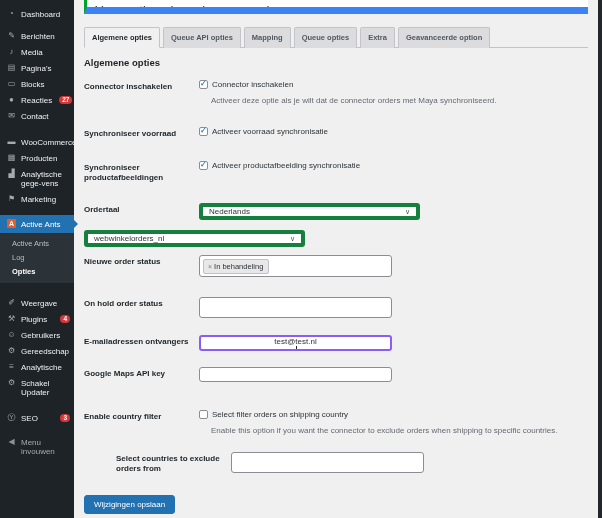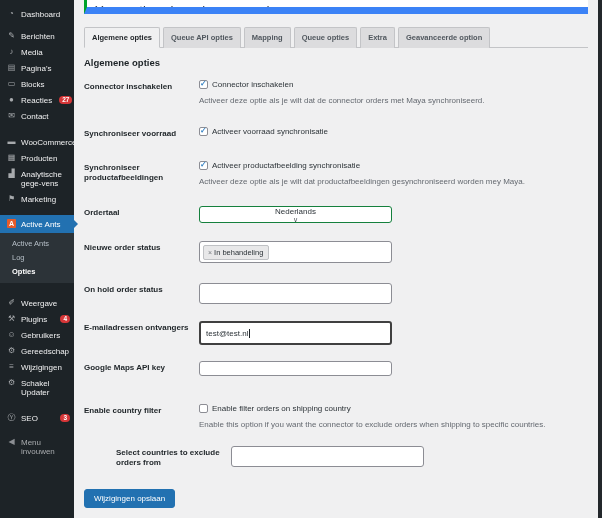--- a/index.html
+++ b/index.html
@@ -44,30 +44,30 @@
   .row { display:flex; align-items:flex-start; }
   .row .flabel { width:115px; min-width:115px; font-size:8px; font-weight:bold; color:#1d2327; line-height:10px; padding-top:2px; }
   .row .field { flex:1; }
 
   .cbline { display:flex; align-items:center; gap:4px; }
   .cb { width:9px; height:9px; min-width:9px; background:#fff; border:1px solid #8c8d94; border-radius:2px;
       position:relative; cursor:pointer; }
   .cb .mark { display:none; position:absolute; left:0px; top:-2px; font-size:8px; color:#3582c4; font-weight:bold; }
   .cb.checked .mark { display:block; }
   .cblabel { font-size:8px; color:#2c3338; }
-  .desc { font-size:8px; color:#646970; margin-top:7px; line-height:9px; }
-
-  .select { width:193px; height:17px; background:#fff; border:1px solid #15803d; border-radius:3px;
-      display:flex; align-items:center; justify-content:space-between; padding:0 6px; font-size:8px; color:#2c3338; cursor:pointer;flex-direction:column; }
+  .desc { font-size:8px; color:#646970; margin-top:7px; line-height:9px;margin-left:12px; }
+
+  .select { width:221px; height:17px; background:#fff; border:4px solid #15803d; border-radius:3px;
+      display:flex; align-items:center; justify-content:space-between; padding:0 6px; font-size:8px; color:#2c3338; cursor:pointer; }
   .select .chev { color:#50575e; font-size:7px; }
 
   .input { width:193px; height:15px; background:#fff; border:1px solid #8c8d94; border-radius:3px;
       font-size:8px; color:#2c3338; padding:0 5px; display:flex; align-items:center; cursor:text; }
   .input.tall { height:21px; }
-  .input.focused { border:2px solid #404040; height:24px; }
+  .input.focused { border:2px solid #8b5cf6; height:16px;flex-direction:column; }
   .caret { display:inline-block; width:1px; height:9px; background:#1d2327; margin-left:1px; }
 
   .tagbox { width:193px; height:22px; background:#fff; border:1px solid #8c8d94; border-radius:3px;
       display:flex; align-items:center; padding:0 3px; cursor:text; }
   .chip { background:#e8e8e9; border:1px solid #bfc1c4; border-radius:2px; font-size:7.5px; color:#2c3338;
       padding:2px 5px 2px 4px; display:flex; align-items:center; gap:2px; }
   .chip .x { color:#787c82; font-size:7px; cursor:pointer; }
 
   .save-btn { display:inline-block; background:#2271b1; color:#fff; border:1px solid #2271b1; border-radius:3px;
       font-size:8px; font-family:"Liberation Sans",sans-serif; padding:4px 9px; cursor:pointer; }
@@ -151,21 +151,21 @@
       <li class="menu-item">
         <span class="glyph">☺</span>
         <span class="mlabel">Gebruikers</span>
       </li>
       <li class="menu-item">
         <span class="glyph">⚙</span>
         <span class="mlabel">Gereedschap</span>
       </li>
       <li class="menu-item">
         <span class="glyph">≡</span>
-        <span class="mlabel">Wijzigingen</span>
+        <span class="mlabel">Analytische</span>
       </li>
       <li class="menu-item">
         <span class="glyph">⚙</span>
         <span class="mlabel">Schakel Updater</span>
       </li>
       <li class="menu-item gap10">
         <span class="glyph">Ⓨ</span>
         <span class="mlabel">SEO</span>
         <span class="badge">3</span>
       </li>
@@ -223,37 +223,42 @@
       
       <div class="row mb20">
         <div class="flabel">Synchroniseer productafbeeldingen</div>
         <div class="field">
           <div class="cbline">
             <span class="cb checked">
                 <span class="mark">✓</span>
               </span>
             <span class="cblabel">Activeer productafbeelding synchronisatie</span>
           </div>
-          <div class="desc">Activeer deze optie als je wilt dat productafbeeldingen gesynchroniseerd worden mey Maya.</div>
         </div>
       </div>
 
       
       <div class="row mb10">
         <div class="flabel">Ordertaal</div>
         <div class="field">
           <div class="select">
             <span>Nederlands</span>
             <span class="chev">∨</span>
           </div>
         </div>
       </div>
 
       
       <div class="row mb8">
+        <div class="field">
+          <div class="select">
+            <span>webwinkelorders_nl</span>
+            <span class="chev">∨</span>
+          </div>
+        </div>
       </div>
 
       
       <div class="row mb20">
         <div class="flabel">Nieuwe order status</div>
         <div class="field">
           <div class="tagbox">
             <span class="chip">
               <span class="x">×</span>
               <span>In behandeling</span>
@@ -292,21 +297,21 @@
           </div>
         </div>
       </div>
 
       
       <div class="row mb17">
         <div class="flabel">Enable country filter</div>
         <div class="field">
           <div class="cbline">
             <span class="cb"></span>
-            <span class="cblabel">Enable filter orders on shipping country</span>
+            <span class="cblabel">Select filter orders on shipping country</span>
           </div>
           <div class="desc">Enable this option if you want the connector to exclude orders when shipping to specific countries.</div>
         </div>
       </div>
 
       
       <div class="row mb19">
         <div class="flabel">Select countries to exclude orders from</div>
         <div class="field">
           <div class="input tall">

